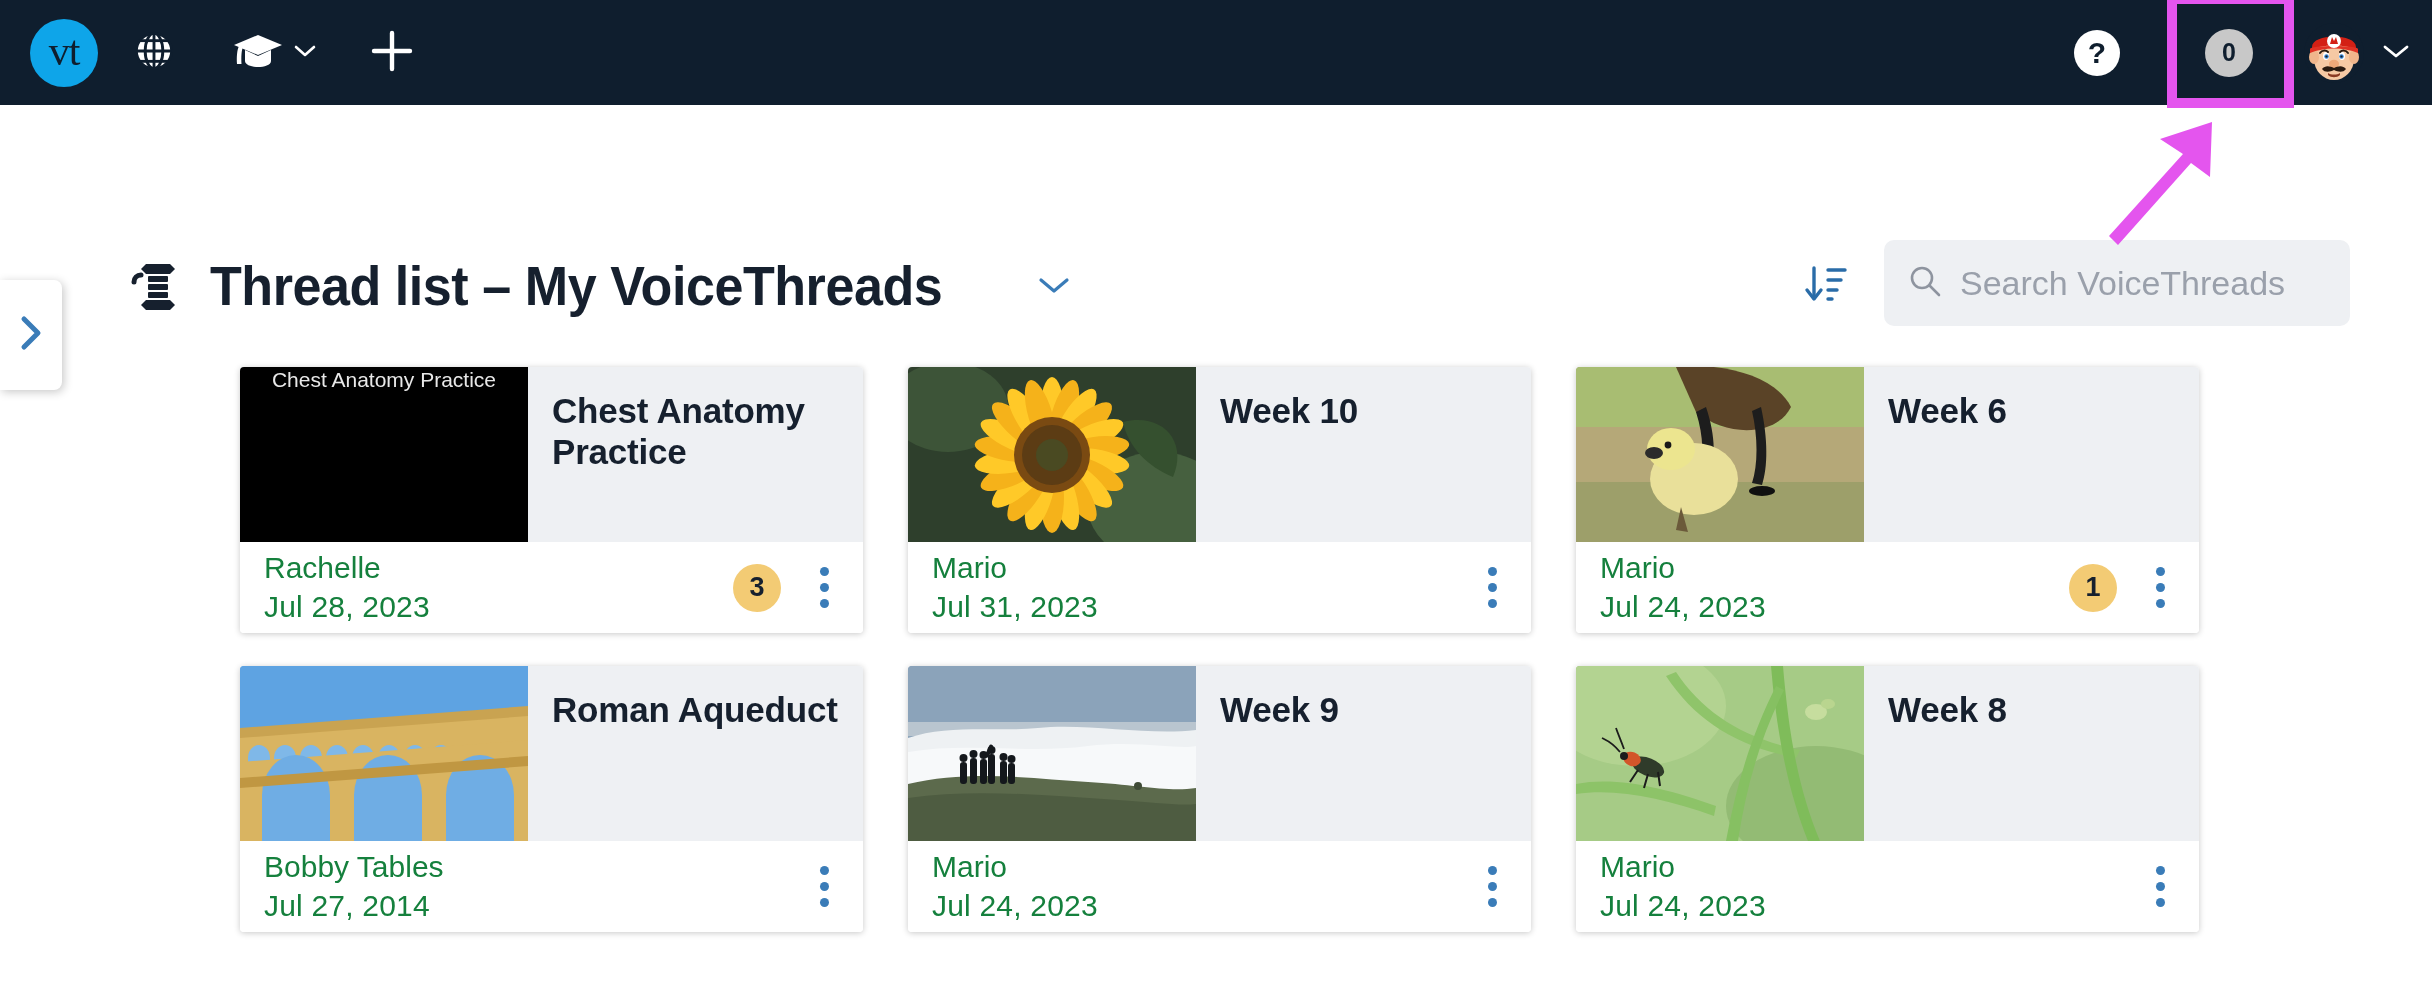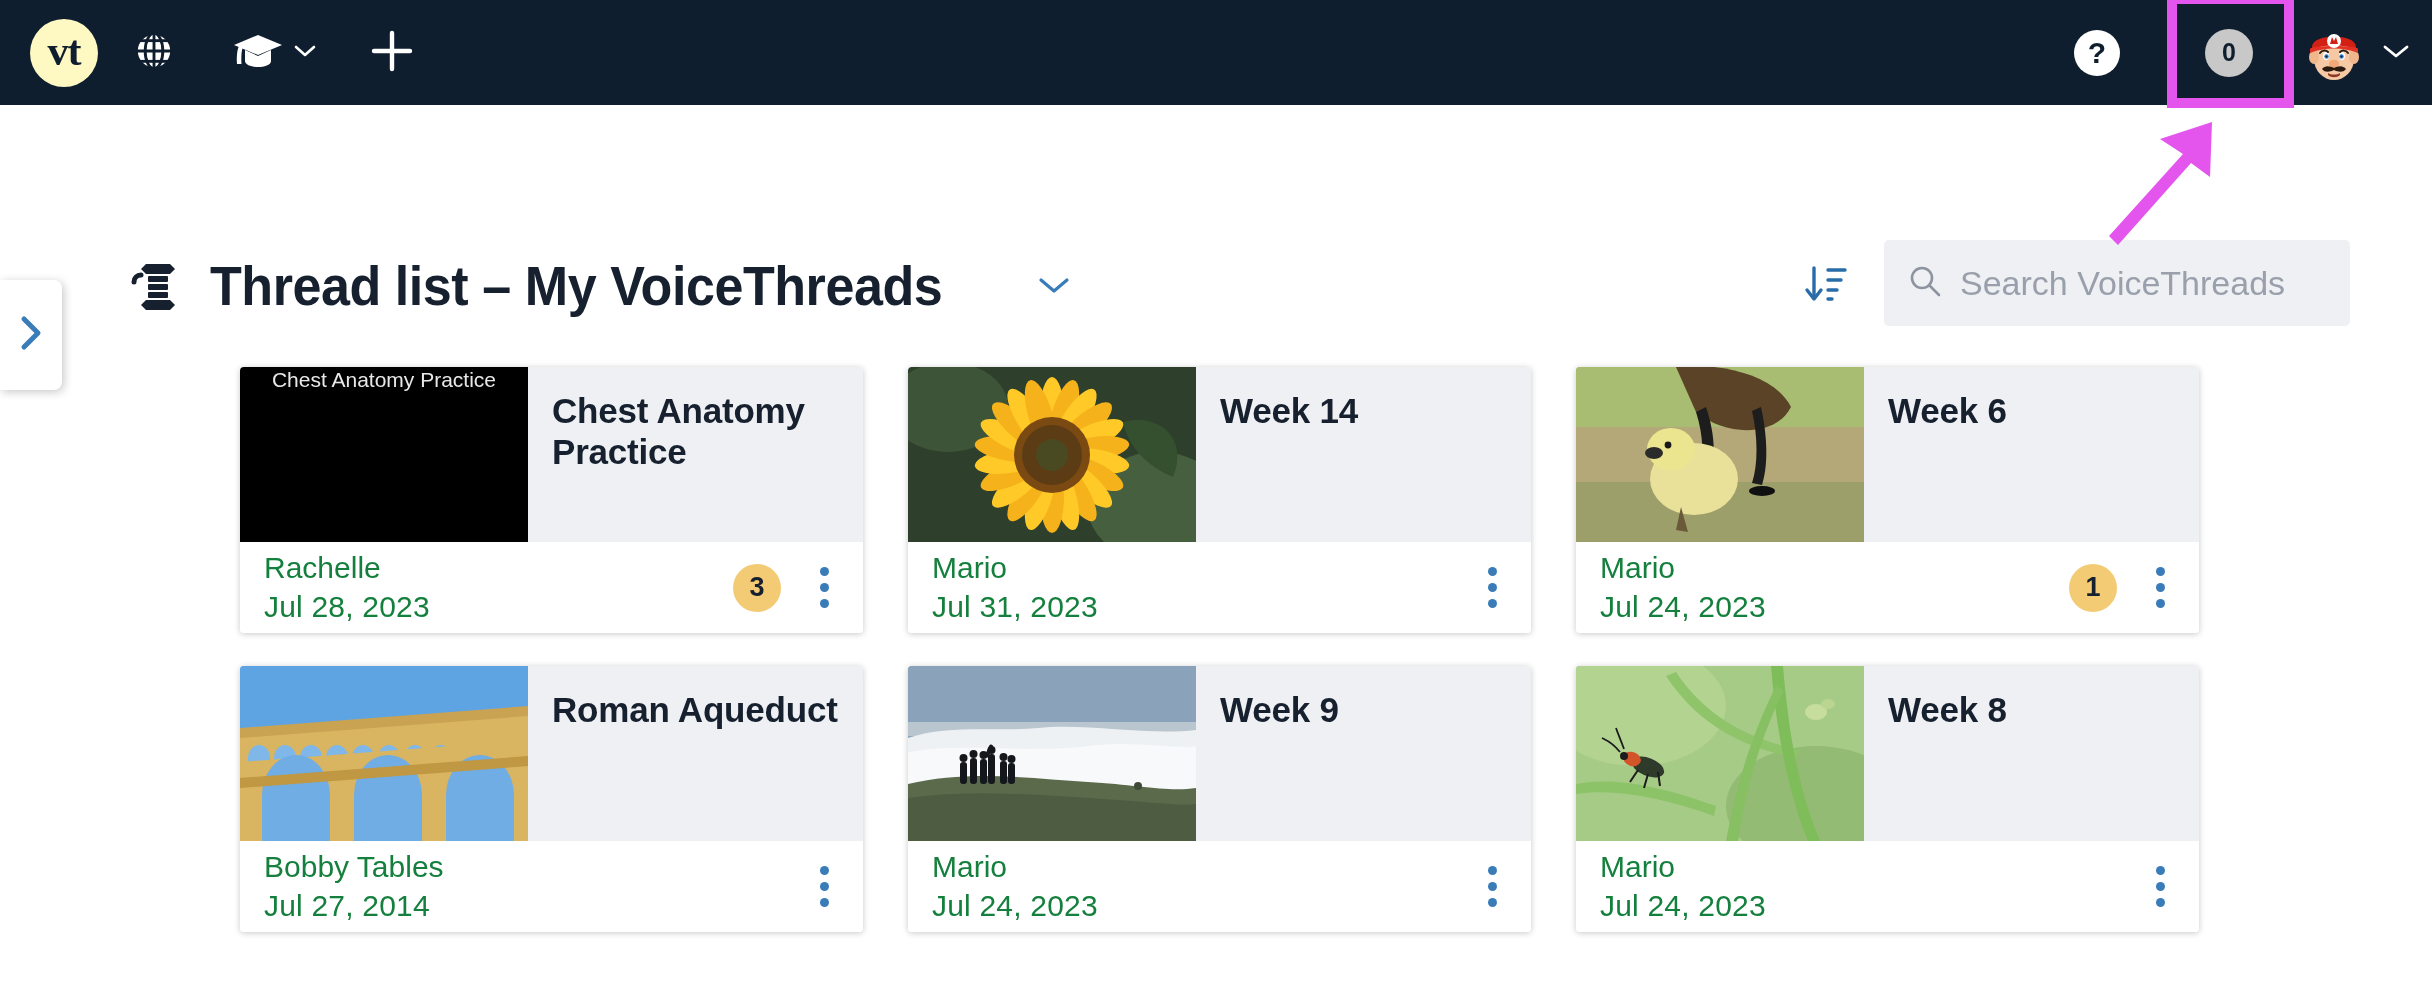--- a/index.html
+++ b/index.html
@@ -18,24 +18,24 @@
     display: flex; align-items: center;
   }
   .topbar-left { display: flex; align-items: center; padding-left: 30px; gap: 0; }
   .topbar-right {
     margin-left: auto; display: flex; align-items: center;
     padding-right: 22px; gap: 0;
   }
 
   .vt-logo {
     width: 68px; height: 68px; border-radius: 50%;
-    background: #fef9c3; color: #0f1e2e;
+    background: #0ea5e9; color: #0f1e2e;
     display: flex; align-items: center; justify-content: center;
     font-family: "Liberation Serif", serif;
-    font-size: 42px; font-weight: 700; letter-spacing: -1px;
+    font-size: 42px; font-weight: 400; letter-spacing: -1px;
     line-height: 1; padding-bottom: 4px;
     cursor: pointer;
   }
 
   .nav-btn {
     height: 105px; display: flex; align-items: center; justify-content: center;
     cursor: pointer; color: #ffffff;
   }
   .nav-globe { width: 112px; }
   .nav-cap   { width: 128px; gap: 10px; }
@@ -105,21 +105,21 @@
 
   .sort-btn {
     position: absolute; left: 1800px; top: 38px;
     width: 52px; height: 46px;
     display: flex; align-items: center; justify-content: center;
     cursor: pointer;
   }
   .search-box {
     position: absolute; left: 1884px; top: 15px;
     width: 466px; height: 86px;
-    background: #eef0f3; border-radius: 5px;
+    background: #eef0f3; border-radius: 10px;
     display: flex; align-items: center; padding: 0 24px; gap: 18px;
     cursor: text;
   }
   .search-input {
     border: 0; outline: 0; background: transparent;
     font-family: "Liberation Sans Narrow", "Liberation Sans", sans-serif;
     font-size: 34px; color: #16202e; width: 100%;
   }
   .search-input::placeholder { color: #9aa0ab; }
 
@@ -395,21 +395,21 @@
             <ellipse cx="144" cy="46" rx="12" ry="36" fill="#f5b21a" transform="rotate(278.1818181818182 144 88)"></ellipse>
             <ellipse cx="144" cy="46" rx="12" ry="36" fill="#ffc928" transform="rotate(294.54545454545456 144 88)"></ellipse>
             <ellipse cx="144" cy="46" rx="12" ry="36" fill="#f5b21a" transform="rotate(310.90909090909093 144 88)"></ellipse>
             <ellipse cx="144" cy="46" rx="12" ry="36" fill="#ffc928" transform="rotate(327.27272727272725 144 88)"></ellipse>
             <ellipse cx="144" cy="46" rx="12" ry="36" fill="#f5b21a" transform="rotate(343.6363636363636 144 88)"></ellipse>
       <circle cx="144" cy="88" r="38" fill="#7a4a12"></circle>
       <circle cx="144" cy="88" r="30" fill="#5c3c14"></circle>
       <circle cx="144" cy="88" r="16" fill="#4a4a22"></circle>
     </svg>
         </div>
-      <div class="card-title">Week 14</div>
+      <div class="card-title">Week 10</div>
     </div>
     <div class="card-foot">
       <div class="meta">
         <div>Mario</div>
         <div class="date">Jul 31, 2023</div>
       </div>
       <div class="foot-right">
 
         <div class="kebab">
           <i></i>

